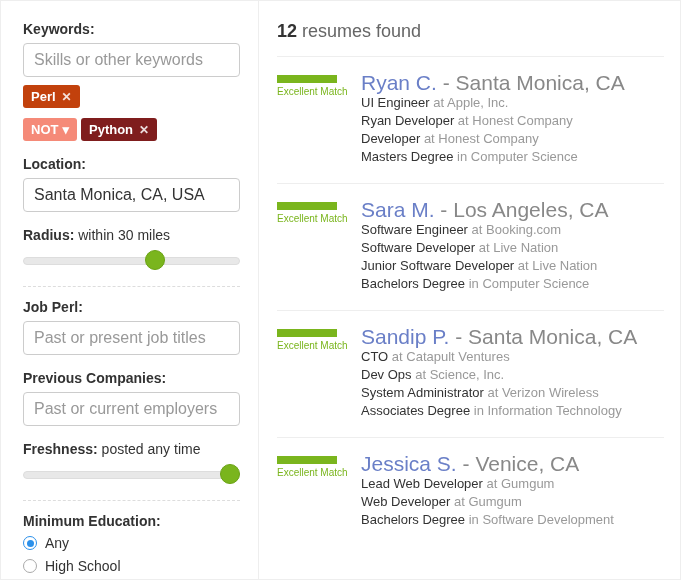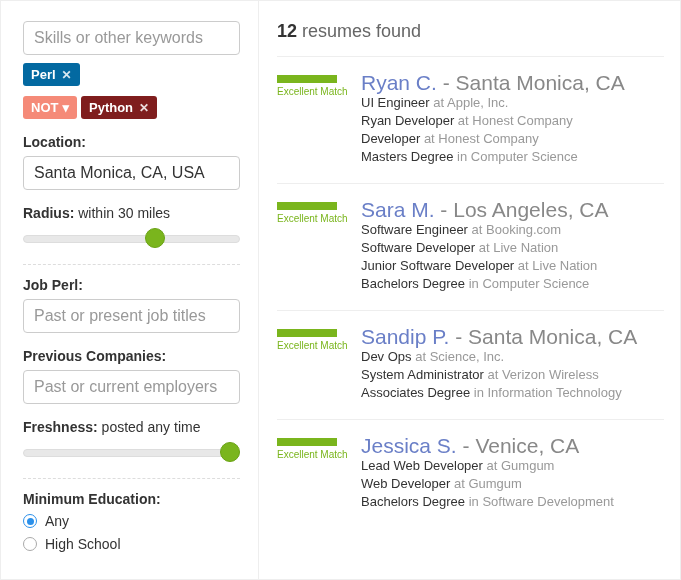--- a/index.html
+++ b/index.html
@@ -44,21 +44,21 @@
 .tags { margin-top: 8px; display: flex; flex-wrap: wrap; gap: 5px 4px; }
 .tag {
   display: inline-flex;
   align-items: center;
   padding: 4px 8px;
   border-radius: 3px;
   color: #fff;
   font-size: 13px;
   font-weight: bold;
 }
-.tag-blue { background: #0369a1; align-items: center; }
+.tag-blue { background: #c2410c; align-items: center; }
 .tag-not { background: #f58a78; }
 .tag-red { background: #7f1d1d; }
 .tag .x {
   margin-left: 6px;
   font-weight: bold;
   cursor: pointer;
   font-size: 12px;
   opacity: .85;
 }
 .inline-label {
@@ -156,20 +156,21 @@
 }
 .result-line .pre { color: #999; }
 .result-line .org { color: #999; }
 </style>
 </head>
 <body>
 
 <div class="sidebar">
 
   <div class="field-group">
+    <label class="field-label">Keywords:</label>
     <input class="text-input" placeholder="Skills or other keywords" style="">
     <div class="tags">
       <span class="tag tag-blue">
         <span>Perl</span>
         <span class="x">✕</span>
       </span>
       <div style="flex-basis:100%;height:0"></div>
       <span class="tag tag-not">
         <span>NOT</span>
         <span style="margin-left:4px">▾</span>
@@ -278,20 +279,21 @@
   <div class="result-card">
     <div class="match-col">
       <div class="match-bar"></div>
       <div class="match-text">Excellent Match</div>
     </div>
     <div class="result-main">
       <div class="result-name">
         <span class="name">Sandip P.</span><span class="loc"> - </span><span class="loc">Santa Monica, CA</span>
       </div>
       <div class="result-lines">
+        <div class="result-line"><span>CTO</span><span class="pre"> at </span><span class="org">Catapult Ventures</span></div>
         <div class="result-line"><span>Dev Ops</span><span class="pre"> at </span><span class="org">Science, Inc.</span></div>
         <div class="result-line"><span>System Administrator</span><span class="pre"> at </span><span class="org">Verizon Wireless</span></div>
         <div class="result-line"><span>Associates Degree</span><span class="pre"> in </span><span class="org">Information Technology</span></div>
       </div>
     </div>
   </div>
 
   <div class="result-card">
     <div class="match-col">
       <div class="match-bar"></div>

